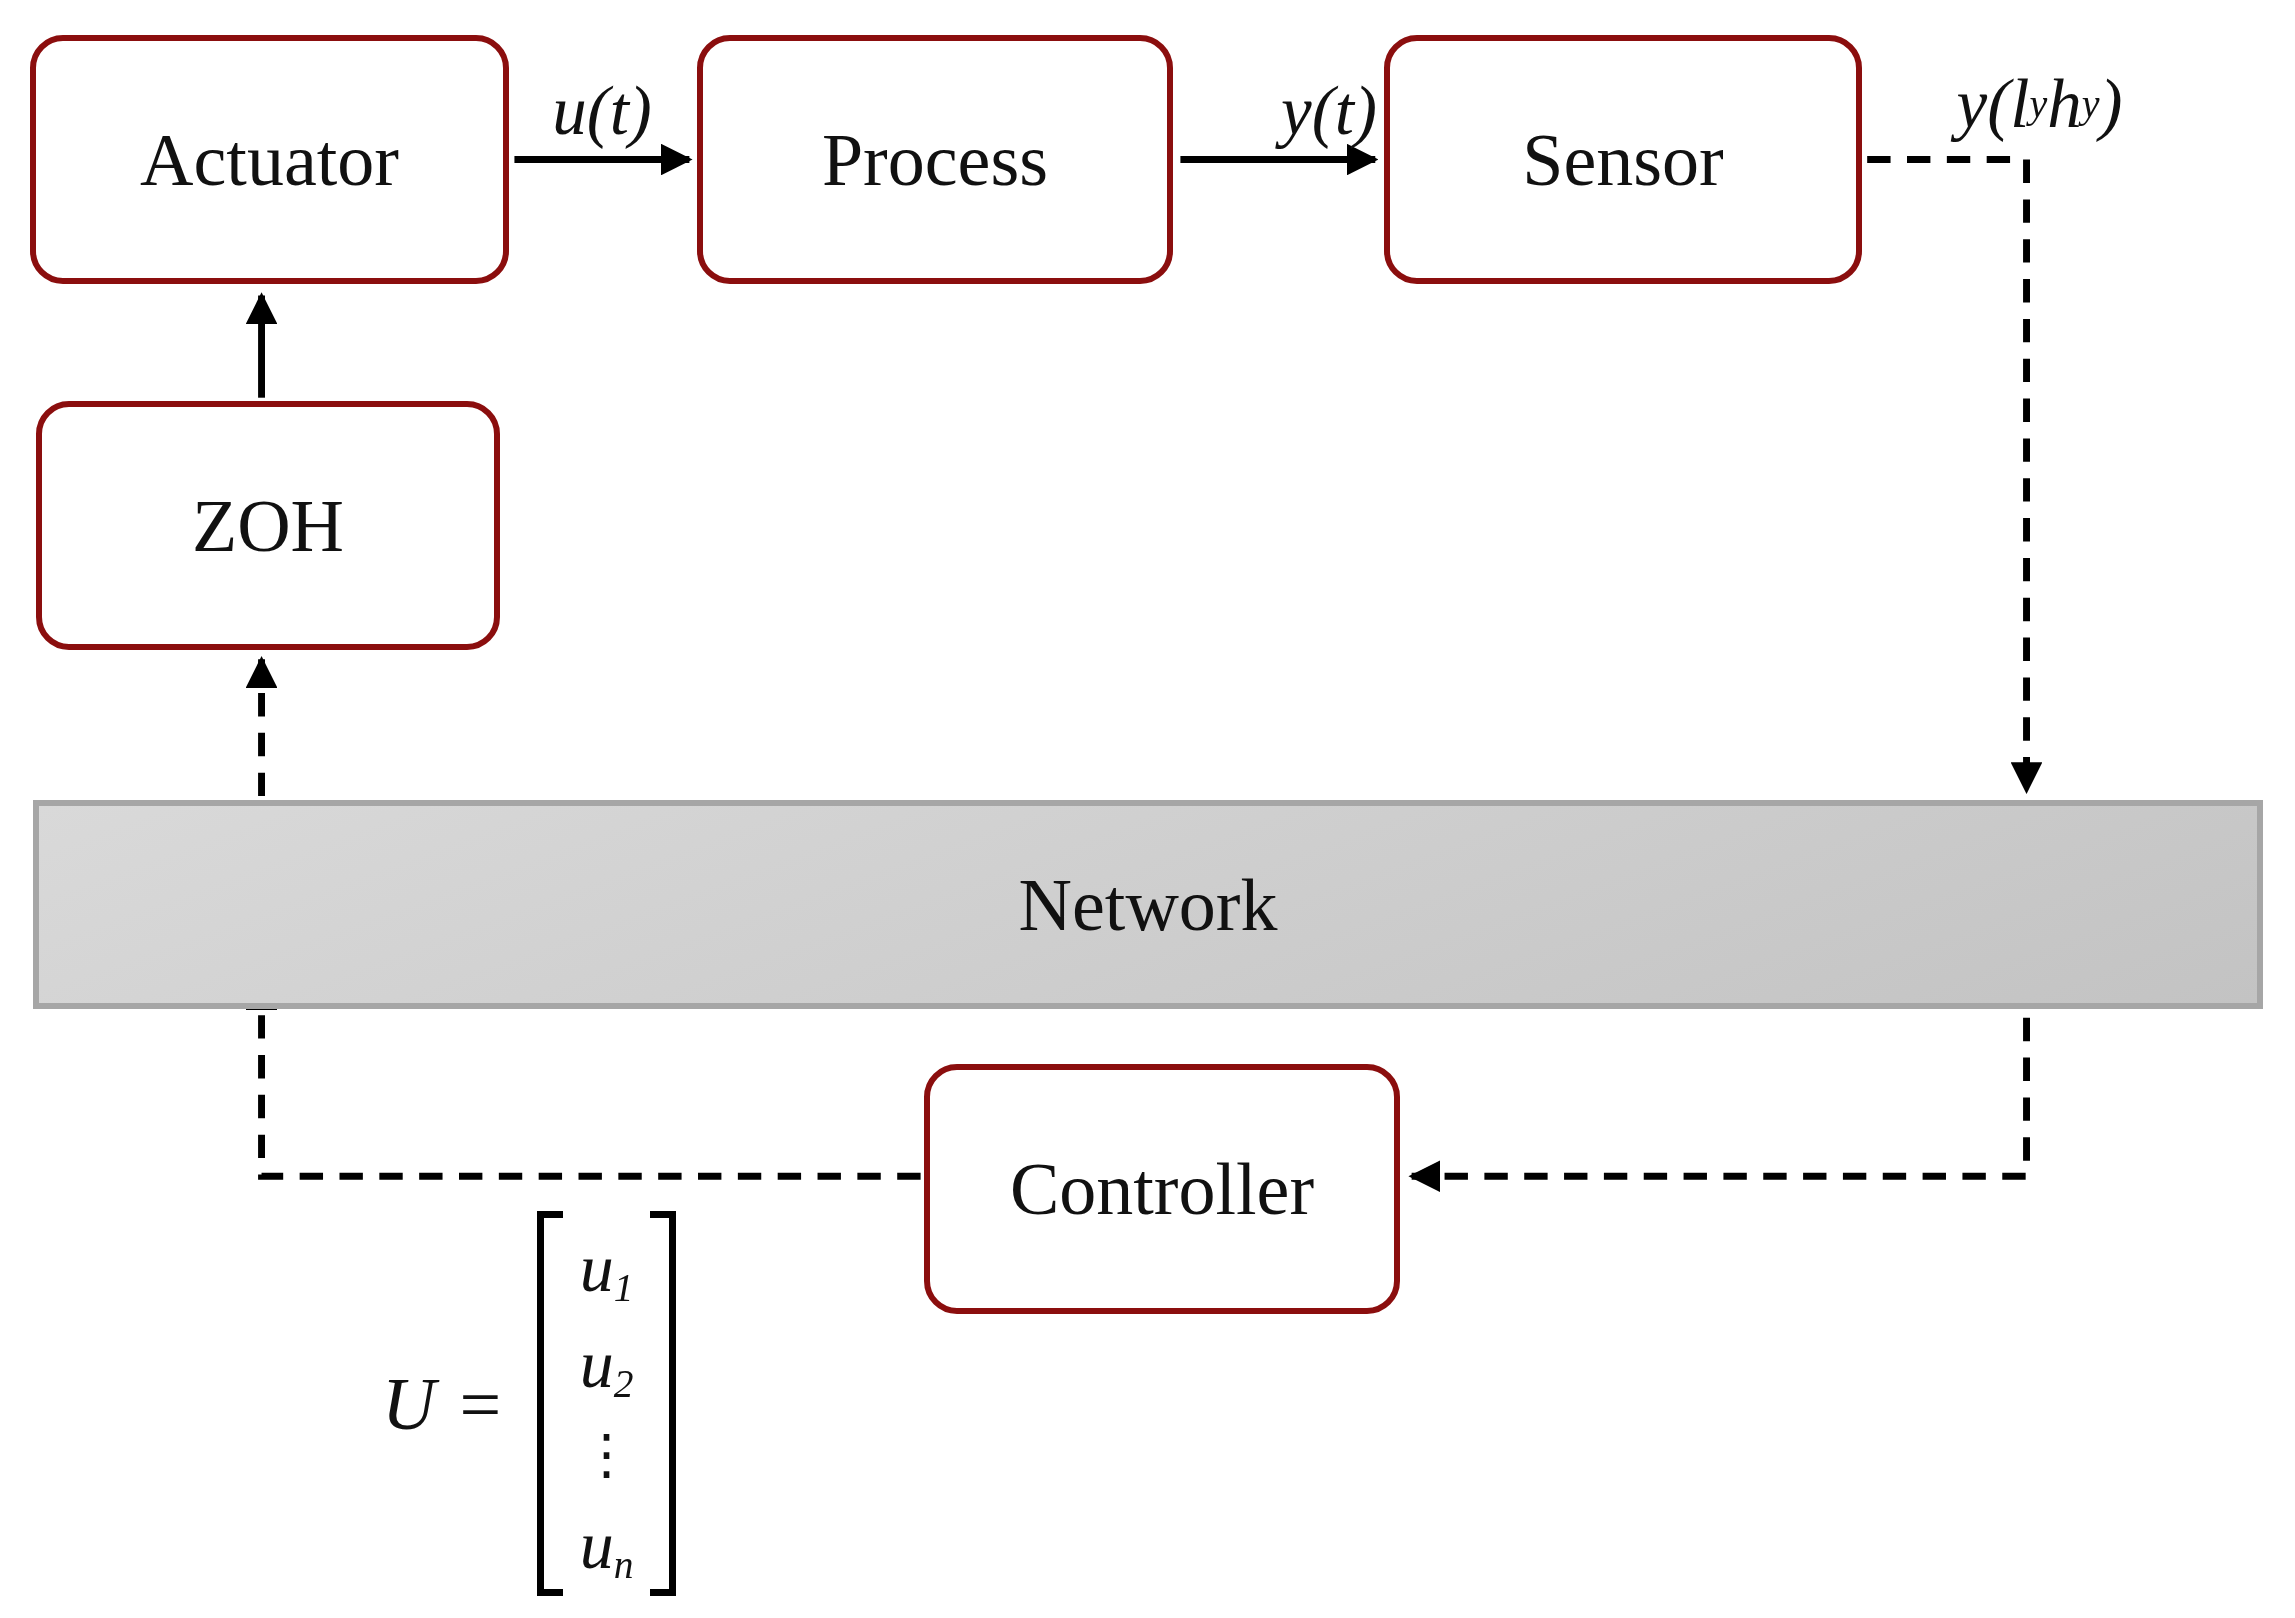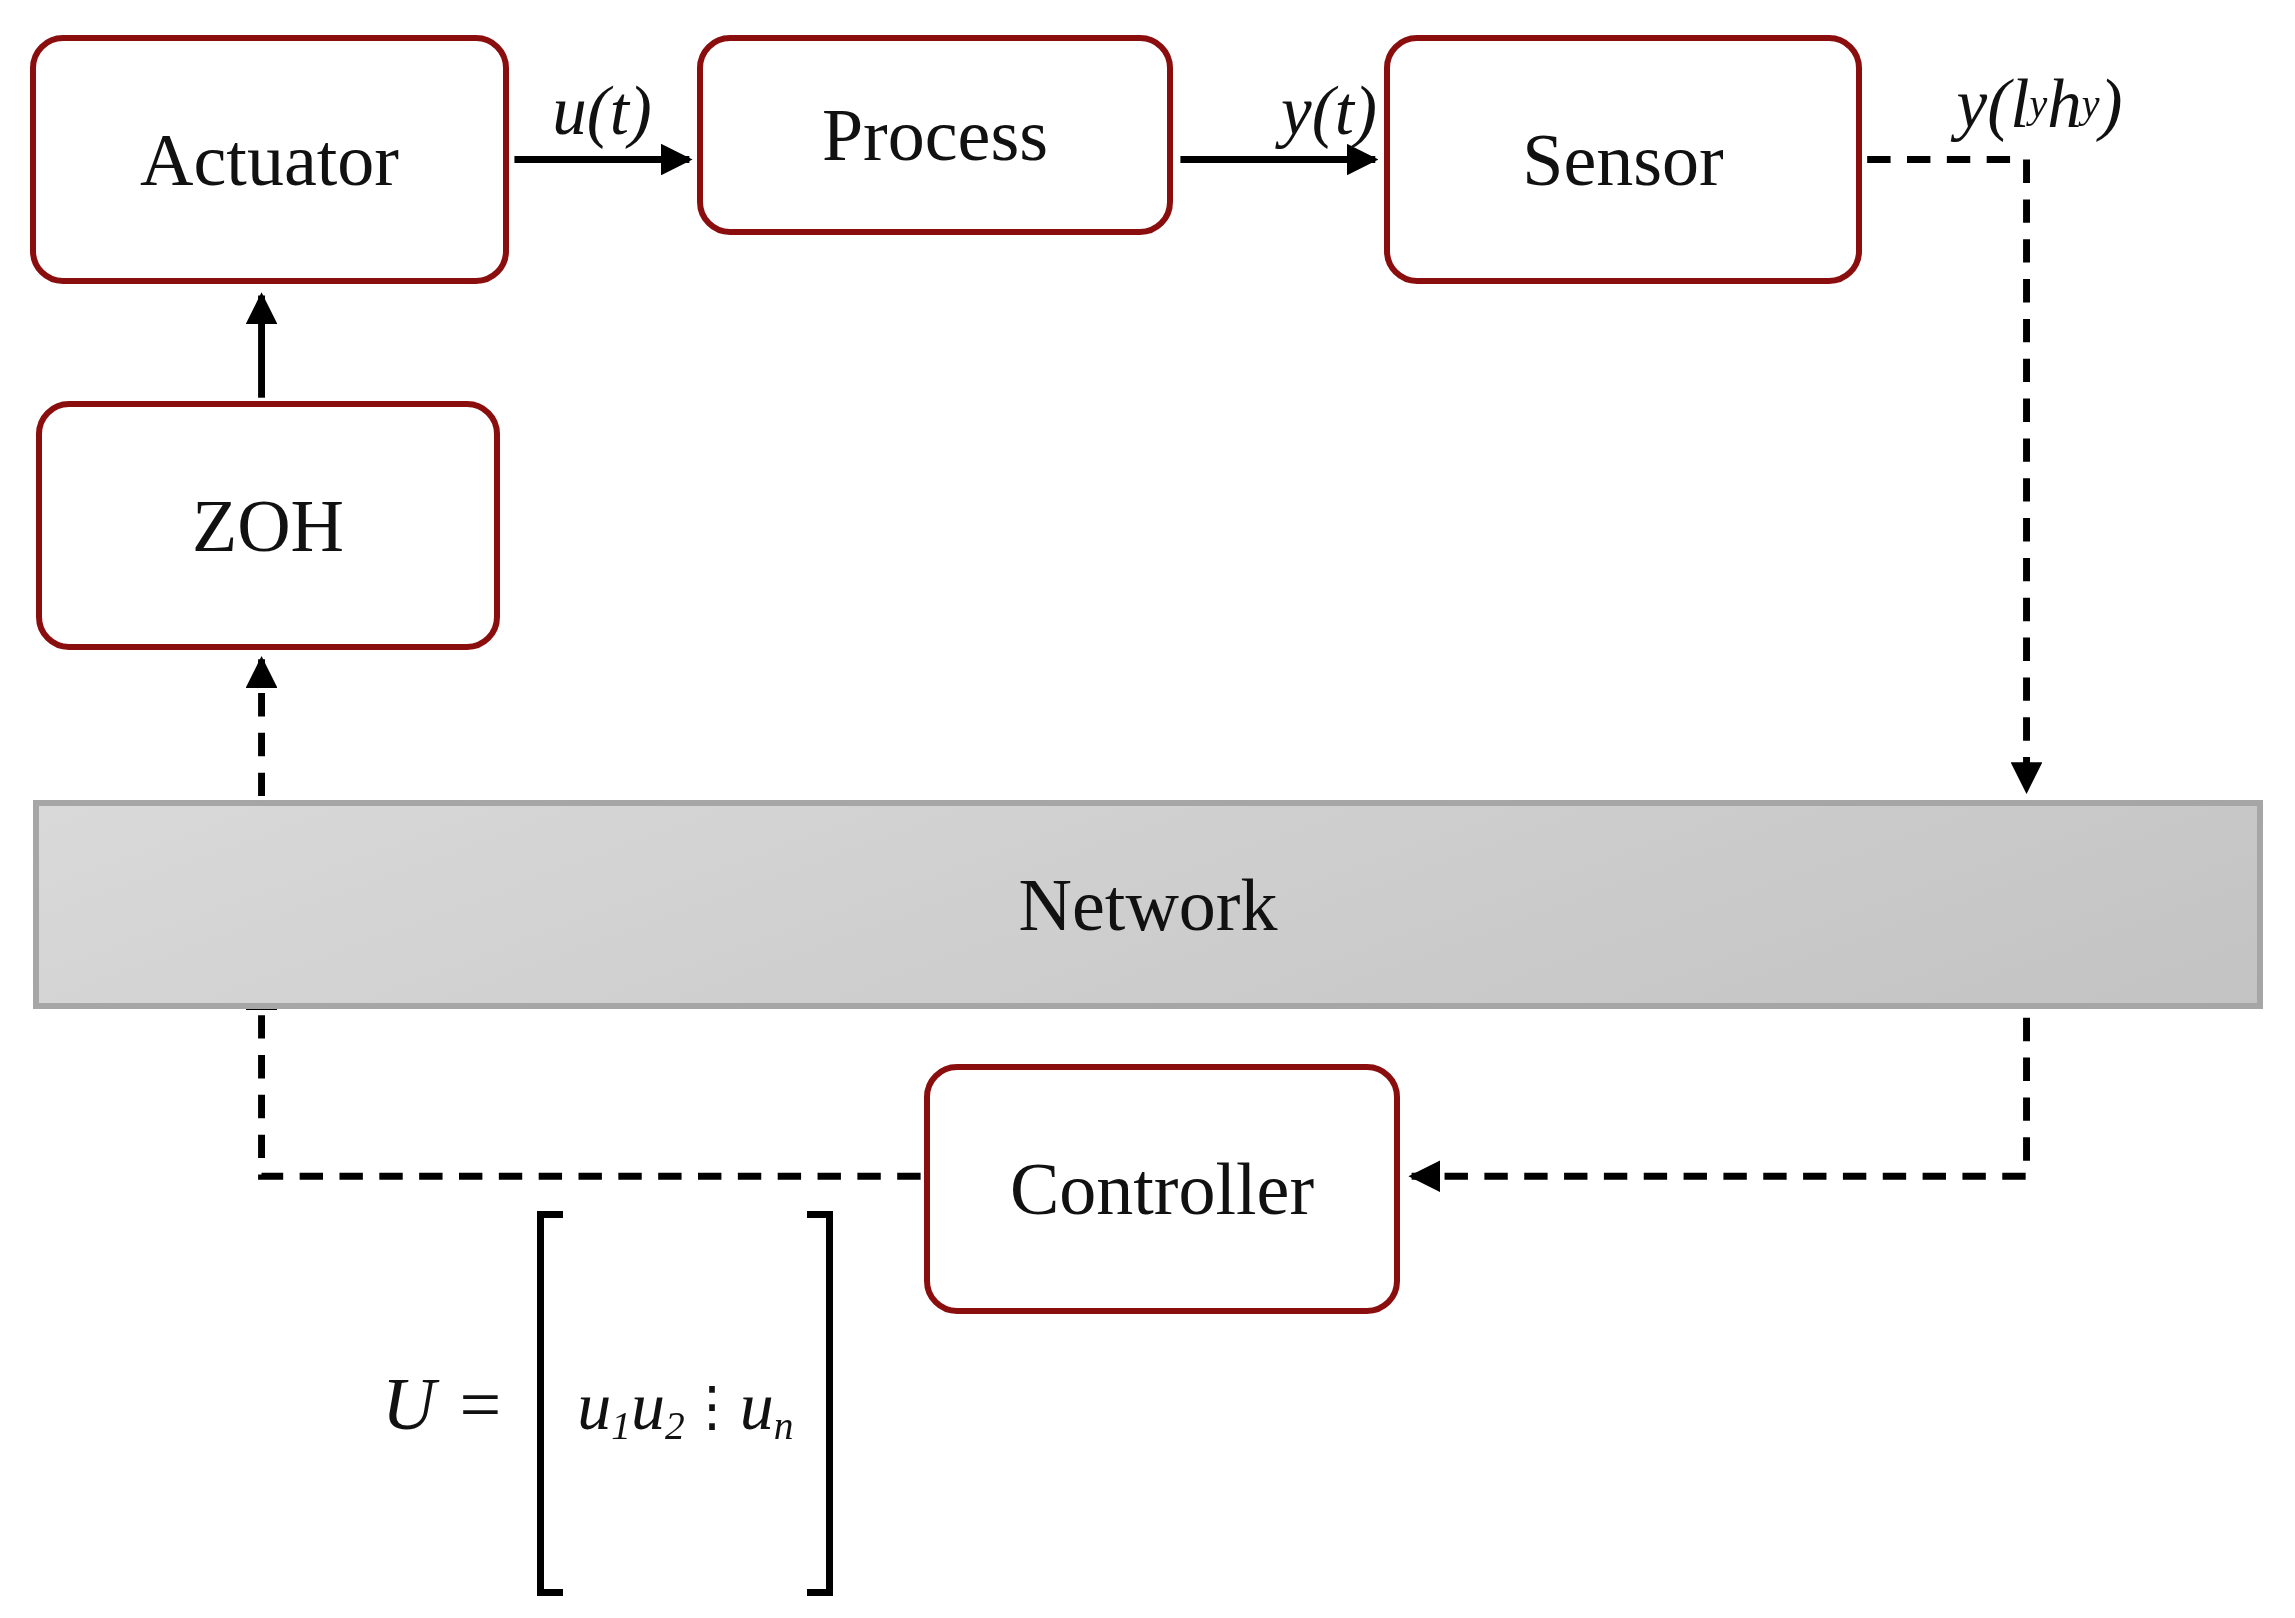--- a/index.html
+++ b/index.html
@@ -65,21 +65,21 @@
     display: flex; align-items: center;
     font-size: 74px; line-height: 1;
   }
   .eq-lhs { font-style: italic; padding-left: 14px; }
   .eq-equals { margin-left: 24px; }
   .matrix { display: flex; align-items: stretch; margin-left: 36px; height: 385px; }
   .bracket { width: 26px; }
   .bracket.left  { border-left: 7.8px solid var(--line); border-top: 7.8px solid var(--line); border-bottom: 7.8px solid var(--line); }
   .bracket.right { border-right: 7.8px solid var(--line); border-top: 7.8px solid var(--line); border-bottom: 7.8px solid var(--line); }
   .m-col {
-    display: flex; flex-direction: row;
+    display: flex; flex-direction: column;
     justify-content: space-between;
     padding: 22.5px 14px 17.3px 14px;
     min-width: 87px;
     align-items: center;
   }
   .m-entry { font-style: italic; font-size: 68px; line-height: 1; text-align: center; }
   .m-entry.dots { font-style: normal; font-family: "DejaVu Sans", "DejaVu Serif", serif; font-size: 55px; }
 </style>
 </head>
 <body>
@@ -105,21 +105,21 @@
 
     <path class="wire dashed" d="M 2340 1129 V 1358 H 1630" marker-end="url(#arrow)"></path>
 
     <path class="wire dashed" d="M 1063 1358 H 302 V 1133" marker-end="url(#arrow)"></path>
   </svg>
 
   <div class="node" style="left:30px; top:35px; width:479px; height:249px;">
     <span>Actuator</span>
   </div>
 
-  <div class="node" style="left:697px; top:35px; width:476px; height:200px;">
+  <div class="node" style="left:697px; top:35px; width:476px; height:249px;">
     <span>Process</span>
   </div>
 
   <div class="node" style="left:1384px; top:35px; width:478px; height:249px;">
     <span>Sensor</span>
   </div>
 
   <div class="node" style="left:36px; top:401px; width:464px; height:249px;text-align:right;">
     <span>ZOH</span>
   </div>

